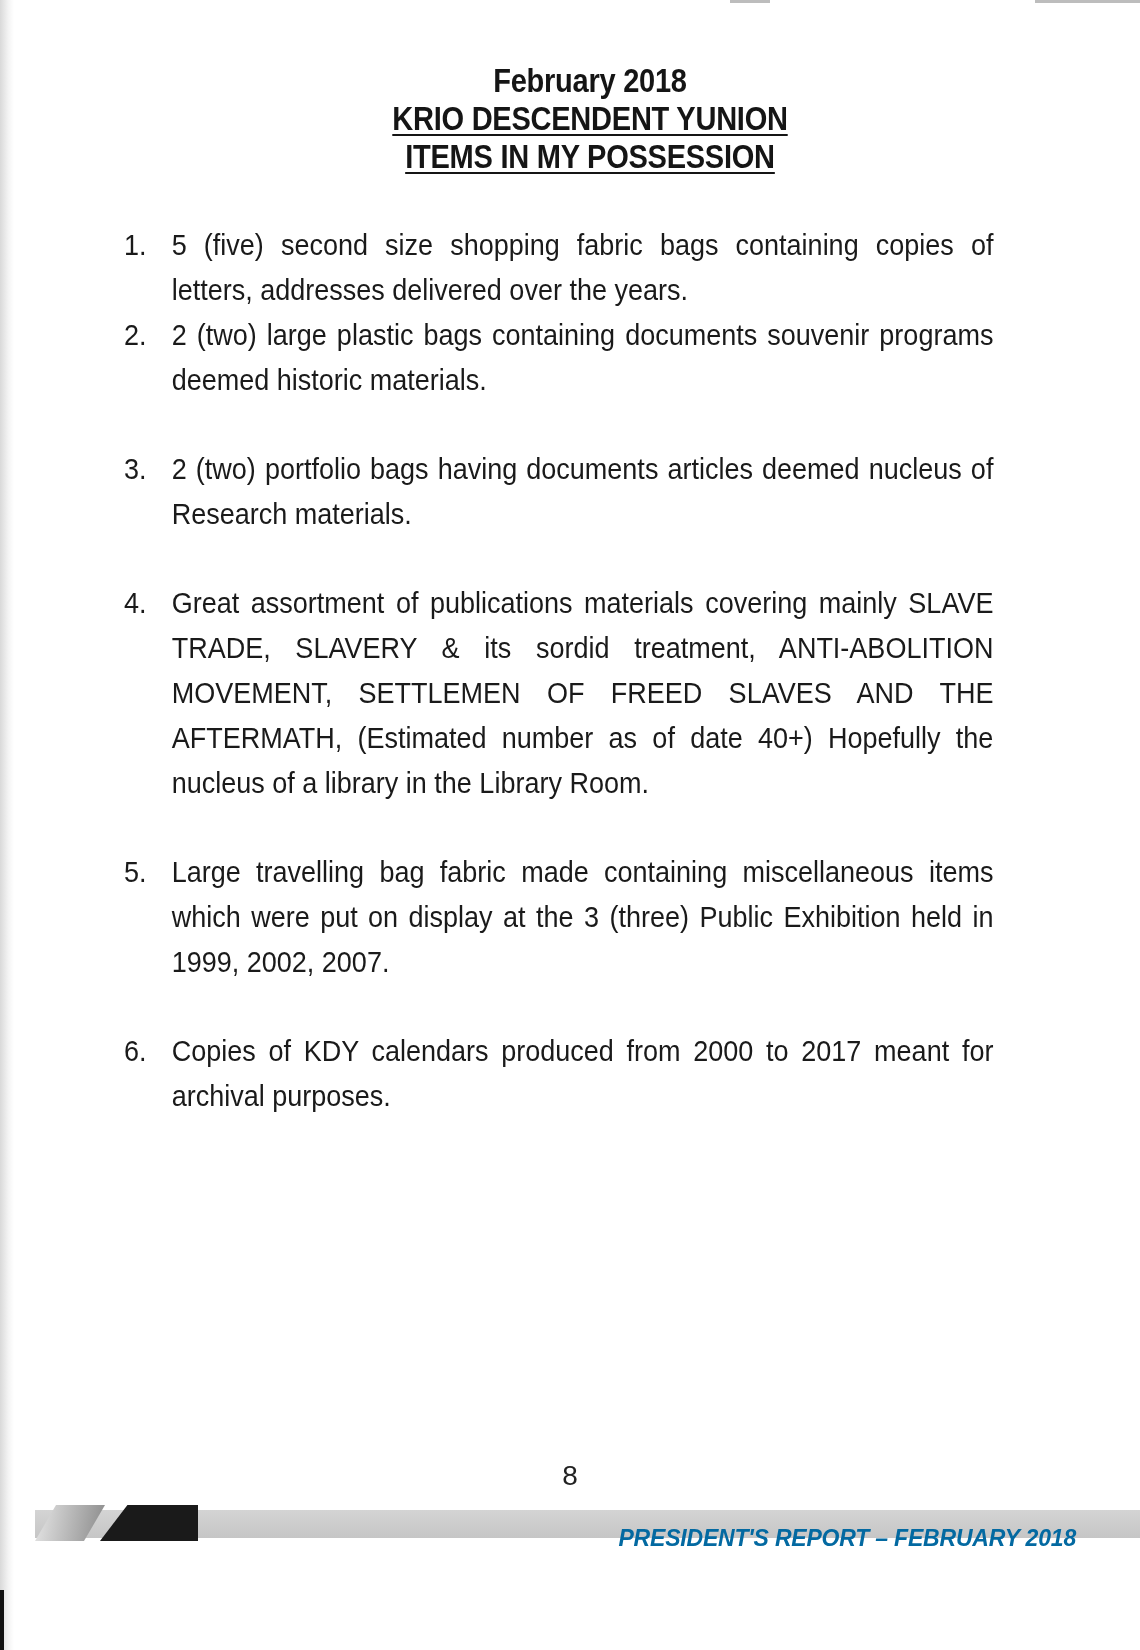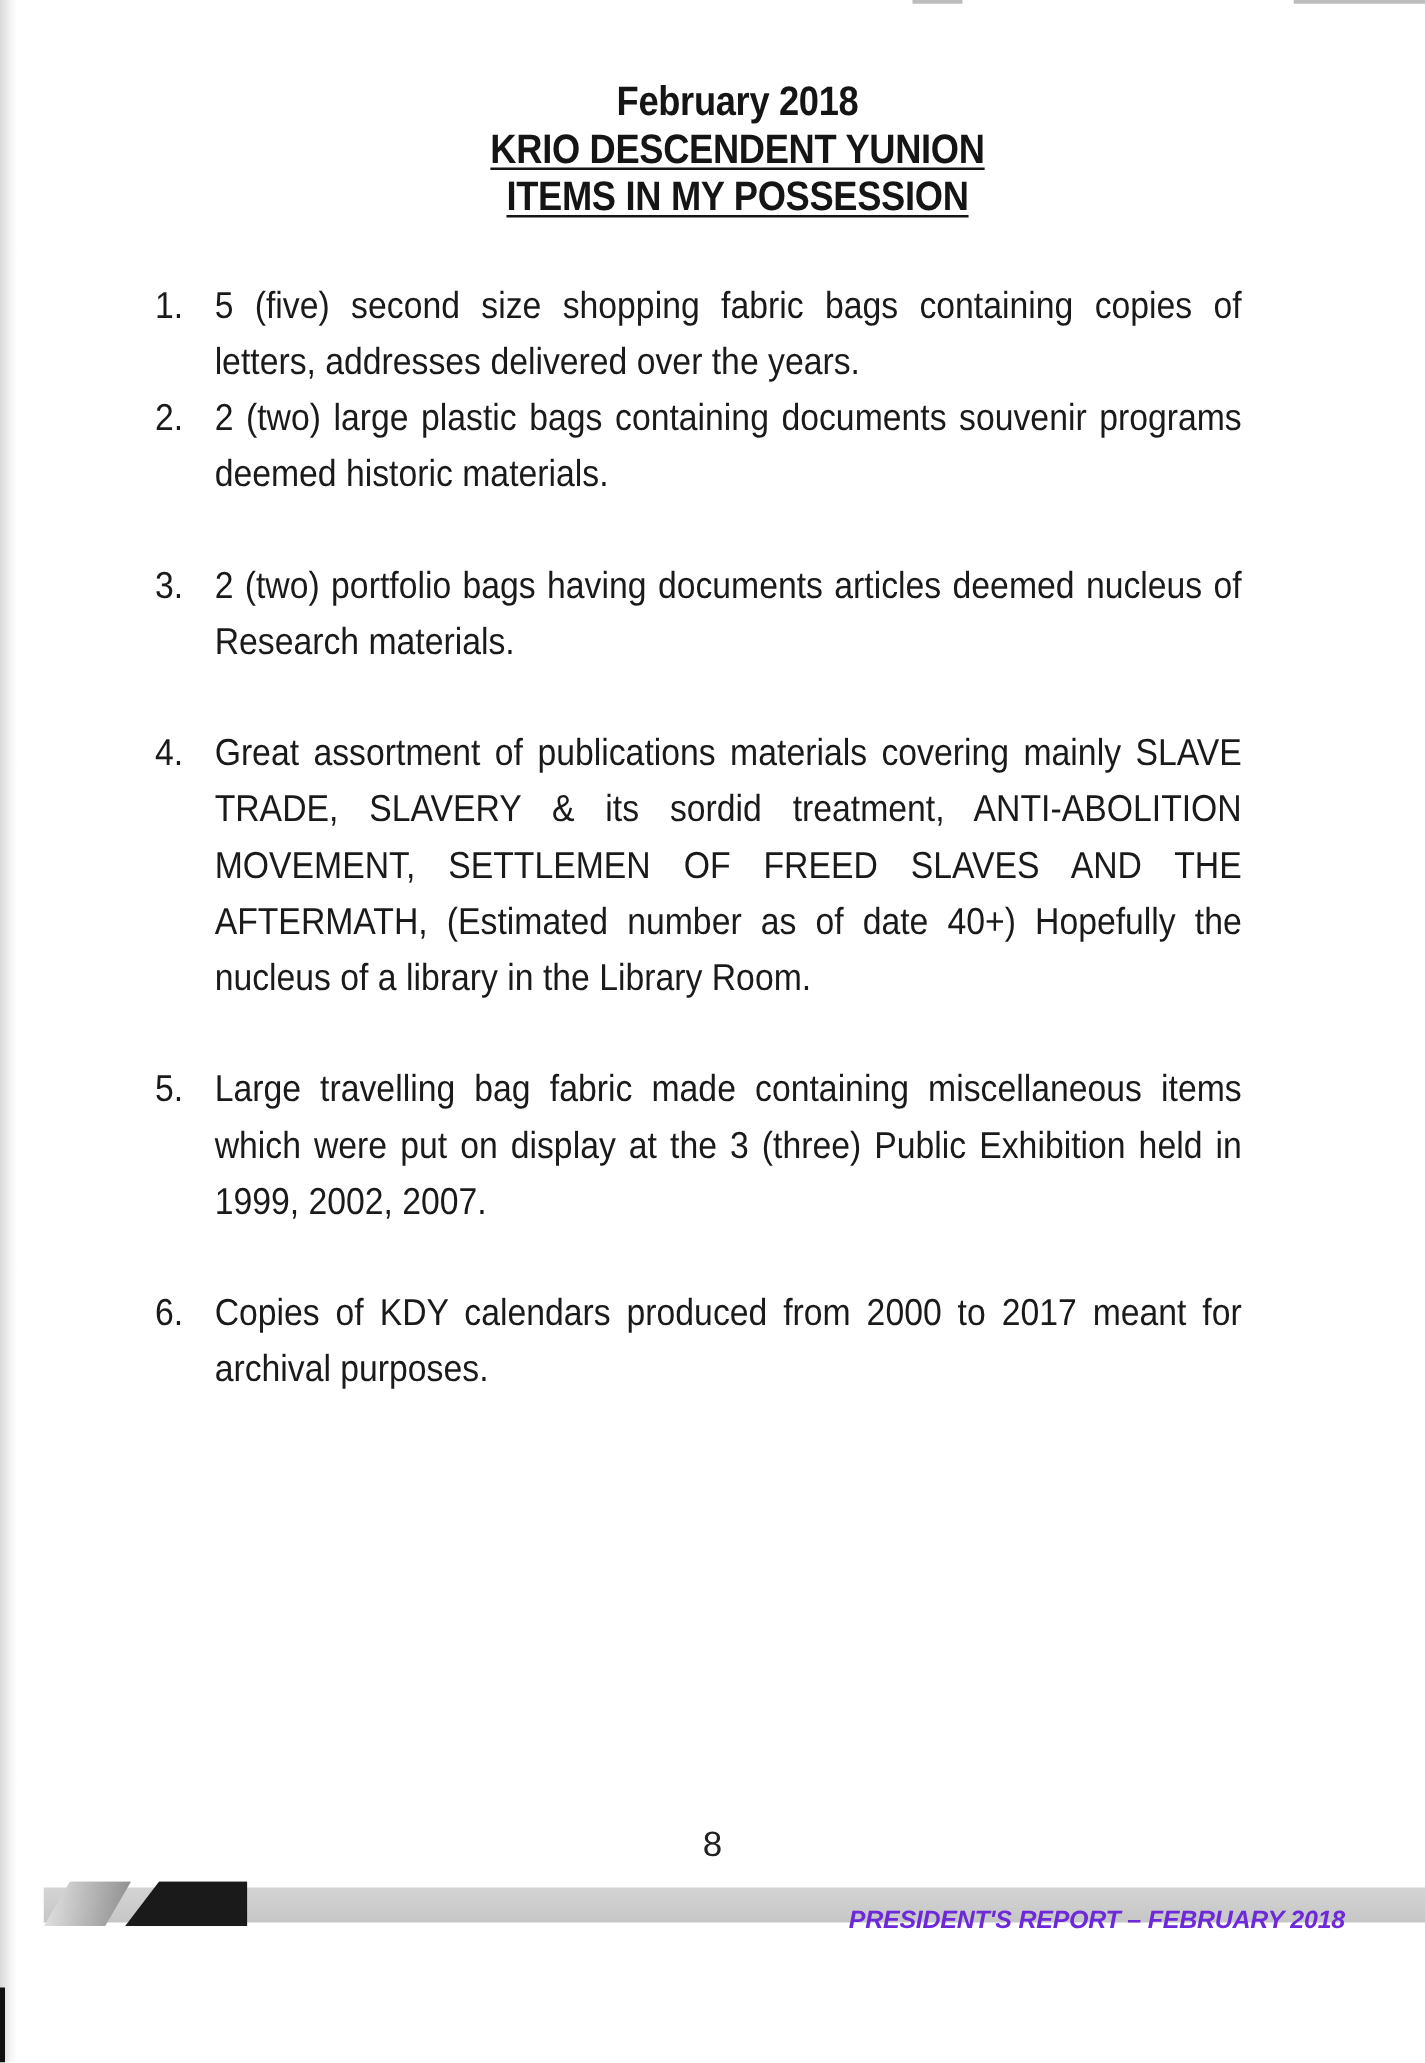--- a/index.html
+++ b/index.html
@@ -50,21 +50,21 @@
     background: linear-gradient(100deg, #e6e6e6, #8a8a8a);
     clip-path: polygon(30% 0, 100% 0, 70% 100%, 0 100%);
   }
   .footer-stripe-b {
     position: absolute; left: 100px; top: 1505px; width: 98px; height: 36px;
     background: #1a1a1a;
     clip-path: polygon(28% 0, 100% 0, 100% 100%, 0 100%);
   }
   .footer-text {
     position: absolute; right: 64px; top: 1525px;
-    font-size: 20px; font-style: italic; font-weight: bold; color: #6d28d9;
+    font-size: 23px; font-style: italic; font-weight: bold; color: #0369a1;
     letter-spacing: -0.2px;
   }
 </style>
 </head>
 <body>
 
 <div class="left-edge"></div>
 <div class="left-edge-mark"></div>
 <div class="top-mark" style="left:730px;width:40px;"></div>
 <div class="top-mark" style="left:1035px;width:105px;"></div>

